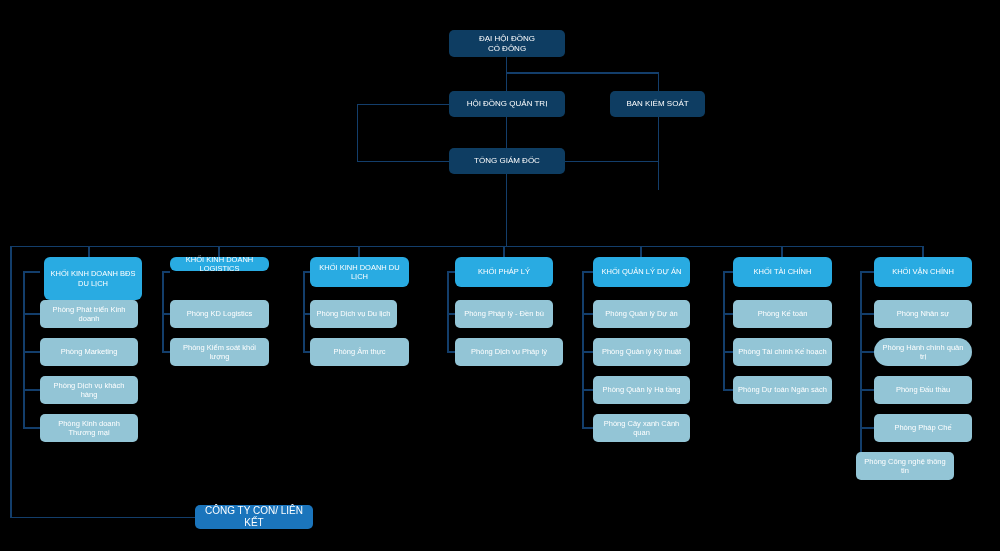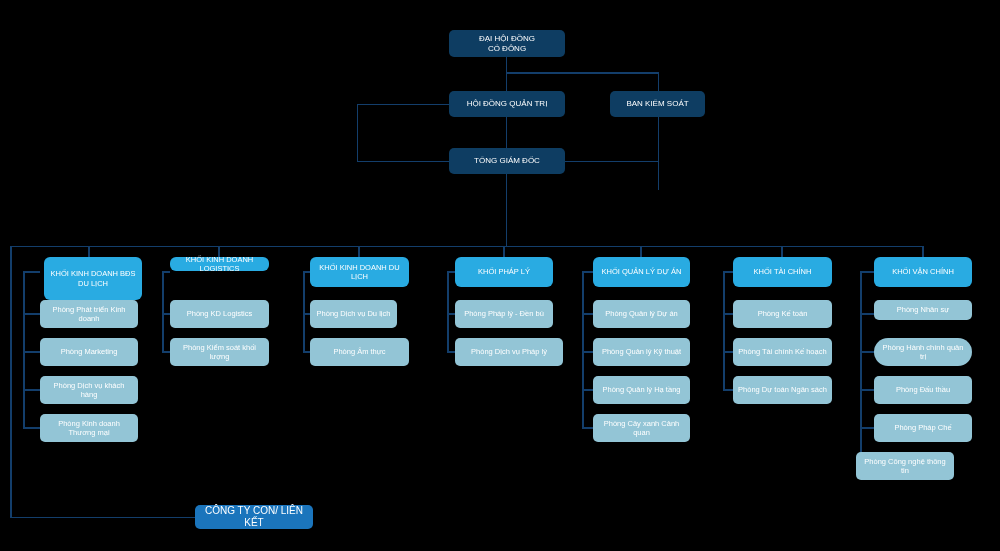--- a/index.html
+++ b/index.html
@@ -168,21 +168,21 @@
       <div class="box light" style="left: 733px; top: 376px; width: 99px; height: 28px;">
         <span class="inner">Phòng Dự toán Ngân sách</span>
       </div>
       <div class="ln" style="left: 922.25px; top: 245.5px; width: 1.5px; height: 11.5px;"></div>
       <div class="box bright" style="left: 874px; top: 257px; width: 98px; height: 30px;">
         <span class="inner">KHỐI VẬN CHÍNH</span>
       </div>
       <div class="ln" style="left: 860px; top: 271.25px; width: 14px; height: 1.5px;"></div>
       <div class="ln" style="left: 860px; top: 271.25px; width: 1.5px; height: 194.75px;"></div>
       <div class="ln" style="left: 860px; top: 313.25px; width: 14px; height: 1.5px;"></div>
-      <div class="box light" style="left: 874px; top: 300px; width: 98px; height: 20px; justify-content: center;">
+      <div class="box light" style="left: 874px; top: 300px; width: 98px; height: 28px; justify-content: center;">
         <span class="inner">Phòng Nhân sự</span>
       </div>
       <div class="ln" style="left: 860px; top: 351.25px; width: 14px; height: 1.5px;"></div>
       <div class="box light" style="left: 874px; top: 338px; width: 98px; height: 28px; border-radius: 14px;">
         <span class="inner">Phòng Hành chính quản trị</span>
       </div>
       <div class="ln" style="left: 860px; top: 389.25px; width: 14px; height: 1.5px;"></div>
       <div class="box light" style="left: 874px; top: 376px; width: 98px; height: 28px;">
         <span class="inner">Phòng Đấu thầu</span>
       </div>

